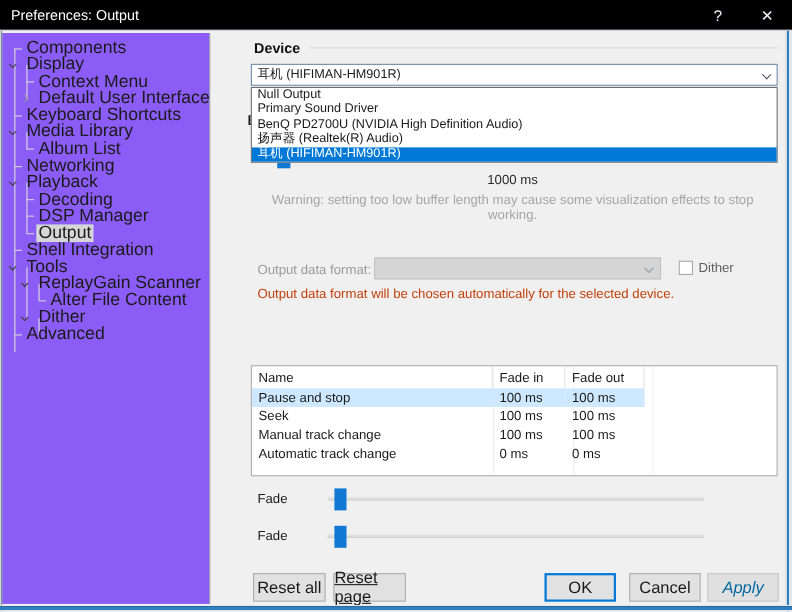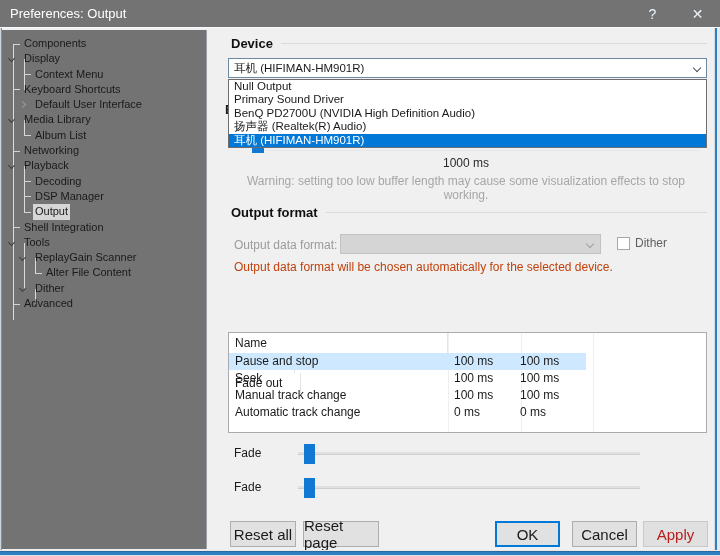--- a/index.html
+++ b/index.html
@@ -1,29 +1,29 @@
 <!DOCTYPE html>
 <html><head>
 <meta charset="utf-8">
 <style>
   html,body{margin:0;padding:0;}
   *{box-sizing:border-box;}
   body{font-family:"Liberation Sans", sans-serif;}
   .win{position:relative;width:720px;height:556px;background:#f0f0f0;overflow:hidden;}
 
   
-  .titlebar{position:absolute;left:0;top:0;width:720px;height:28px;background:#737373;border-bottom:1px solid #f7fbff;display:flex;align-items:center;}
+  .titlebar{position:absolute;left:0;top:0;width:720px;height:28px;background:#000000;border-bottom:1px solid #f7fbff;display:flex;align-items:center;}
   .title{color:#ffffff;font-size:13px;padding-left:10px;flex:1;}
   .tb-btn{width:45px;height:28px;color:#eaf3fb;font-size:14px;display:flex;align-items:center;justify-content:center;}
   .edge-left{position:absolute;left:0;top:28px;bottom:0;width:2px;background:linear-gradient(90deg,#cdd6dc 0 1px,#7d8f9c 1px 2px);}
   .edge-right{position:absolute;right:0;top:28px;bottom:0;width:6px;background:linear-gradient(270deg,#e3e8ec 0 3px,#2e7fc2 3px 5px,#d5dde2 5px 6px);}
   .edge-bottom{position:absolute;left:0;bottom:0;width:720px;height:6px;background:linear-gradient(180deg,#e8e8e8 0 1px,#2b6a9e 1px 2px,#2e7fc2 2px 5px,#dfe4e8 5px 6px);}
 
   
-  .tree{position:absolute;left:2px;top:30px;width:205px;height:519px;background:#737373;border-right:1px solid #9aa0a6;font-size:11px;color:#1a1a1a;}
+  .tree{position:absolute;left:2px;top:30px;width:189px;height:519px;background:#8b5cf6;border-right:1px solid #9aa0a6;font-size:16px;color:#1a1a1a;}
   .tree-rows{position:relative;padding-top:6px;z-index:2;}
   .trow{position:relative;height:15.3px;line-height:15.3px;white-space:nowrap;}
   .trow .lbl{display:inline-block;padding:0 2px;}
   .d0 .lbl{margin-left:20px;}
   .d1 .lbl{margin-left:31px;}
   .d2 .lbl{margin-left:42px;}
   .trow.sel .lbl{background:#d6d6d6;}
   .chev{position:absolute;top:5px;width:5px;height:5px;border-right:1px solid #3f3f3f;border-bottom:1px solid #3f3f3f;}
   .chev.down{transform:rotate(45deg);}
   .chev.right{transform:rotate(-45deg);border-color:#9a9a9a;}
@@ -54,37 +54,37 @@
   .of-label{position:absolute;left:9px;top:210px;color:#9b9b9b;}
   .of-combo{position:absolute;left:115px;top:206px;width:261px;height:20px;background:#d5d5d5;border:1px solid #c2c2c2;}
   .of-combo .chevbox{position:absolute;right:7px;top:6px;width:6px;height:6px;border-right:1px solid #9aa0a6;border-bottom:1px solid #9aa0a6;transform:rotate(45deg);}
   .dither{position:absolute;left:392px;top:208px;display:flex;align-items:center;}
   .cbox{width:13px;height:13px;background:#fff;border:1px solid #a8a8a8;margin-right:5px;}
   .dither .dl{color:#5f5f5f;}
   .of-note{position:absolute;left:9px;top:232px;color:#c2410c;}
 
   
   .ftable{position:absolute;left:3px;top:304px;width:479px;height:101px;background:#fff;border:1px solid #ababab;}
-  .fhead{display:flex;height:20px;line-height:20px;color:#1a1a1a;position:relative;flex-direction:column;}
+  .fhead{display:flex;height:20px;line-height:20px;color:#1a1a1a;position:relative;}
   .fhead .hc{padding-left:6px;border-right:1px solid #e4e4e4;height:100%;}
   .frow{display:flex;height:17px;line-height:17px;position:relative;}
   .frow .rc{padding-left:6px;height:100%;overflow:hidden;white-space:nowrap;}
   .cn{width:219px;} .ci{width:66px;} .co{width:72px;}
   .frow.sel .rc{background:#cde8ff;}
   .vline{position:absolute;top:0;bottom:0;width:1px;background:#efefef;}
 
   
   .fade-label{position:absolute;left:9px;width:60px;}
   .sl-track{position:absolute;left:73px;width:342px;height:3px;background:#e0e0e0;border-bottom:1px solid #cfcfcf;}
   .sl-handle{position:absolute;width:11px;height:20px;background:#1179d4;}
 
   
   .btn{position:absolute;top:493px;height:26px;background:#e1e1e1;border:1px solid #adadad;font-size:15px;color:#1a1a1a;display:flex;align-items:center;justify-content:center;}
   .btn.ok{border:2px solid #0078d7;}
-  .btn.disabled{color:#b91c1c;border-color:#c9c9c9;background:#e0e0e0;}
+  .btn.disabled{color:#0369a1;border-color:#c9c9c9;background:#e0e0e0;font-style:italic;}
 </style>
 </head>
 <body>
 
 <div class="win">
 
   <div class="titlebar">
     <div class="title">Preferences: Output</div>
     <div class="tb-btn">?</div>
     <div class="tb-btn">✕</div>
@@ -97,22 +97,22 @@
     <div class="tline" style="left:22px;top:90px;height:16px;"></div>
     <div class="tline" style="left:22px;top:136px;height:46px;"></div>
     <div class="tline" style="left:22px;top:213px;height:46px;"></div>
     <div class="tline" style="left:33px;top:228px;height:15px;"></div>
     <div class="tline" style="left:33px;top:259px;height:15px;"></div>
 
     <div class="tree-rows">
       <div class="trow d0"><span class="dash x0"></span><span class="lbl">Components</span></div>
       <div class="trow d0"><span class="chev down c0"></span><span class="lbl">Display</span></div>
       <div class="trow d1"><span class="dash x1"></span><span class="lbl">Context Menu</span></div>
+      <div class="trow d1"><span class="chev right c1"></span><span class="lbl">Default User Interface</span></div>
       <div class="trow d0"><span class="dash x0"></span><span class="lbl">Keyboard Shortcuts</span></div>
-      <div class="trow d1"><span class="chev right c1"></span><span class="lbl">Default User Interface</span></div>
       <div class="trow d0"><span class="chev down c0"></span><span class="lbl">Media Library</span></div>
       <div class="trow d1"><span class="dash x1"></span><span class="lbl">Album List</span></div>
       <div class="trow d0"><span class="dash x0"></span><span class="lbl">Networking</span></div>
       <div class="trow d0"><span class="chev down c0"></span><span class="lbl">Playback</span></div>
       <div class="trow d1"><span class="dash x1"></span><span class="lbl">Decoding</span></div>
       <div class="trow d1"><span class="dash x1"></span><span class="lbl">DSP Manager</span></div>
       <div class="trow d1 sel"><span class="dash x1"></span><span class="lbl">Output</span></div>
       <div class="trow d0"><span class="dash x0"></span><span class="lbl">Shell Integration</span></div>
       <div class="trow d0"><span class="chev down c0"></span><span class="lbl">Tools</span></div>
       <div class="trow d1"><span class="chev down c1"></span><span class="lbl">ReplayGain Scanner</span></div>
@@ -142,24 +142,20 @@
       <div class="dopt">Null Output</div>
       <div class="dopt">Primary Sound Driver</div>
       <div class="dopt">BenQ PD2700U (NVIDIA High Definition Audio)</div>
       <div class="dopt">扬声器 (Realtek(R) Audio)</div>
       <div class="dopt hl">耳机 (HIFIMAN-HM901R)</div>
     </div>
 
     <div class="buf-val">1000 ms</div>
     <div class="warn">Warning: setting too low buffer length may cause some visualization effects to stop working.</div>
 
-    <div class="sec-h" style="top:177px;">
-      <span class="t">Output format</span>
-        <span class="rule"></span>
-    </div>
     <div class="of-label">Output data format:</div>
     <div class="of-combo">
       <span class="chevbox"></span>
     </div>
     <div class="dither">
       <span class="cbox"></span>
       <span class="dl">Dither</span>
     </div>
     <div class="of-note">Output data format will be chosen automatically for the selected device.</div>
 
@@ -197,21 +193,21 @@
 
     <div class="fade-label" style="top:418px;">Fade</div>
     <div class="sl-track" style="top:424px;"></div>
     <div class="sl-handle" style="left:79px;top:416px;"></div>
 
     <div class="fade-label" style="top:452px;">Fade</div>
     <div class="sl-track" style="top:458px;"></div>
     <div class="sl-handle" style="left:79px;top:450px;"></div>
 
     <div class="btn" style="left:5px;width:66px;">Reset all</div>
-    <div class="btn" style="left:78px;width:76px;">Reset page</div>
+    <div class="btn" style="left:78px;width:66px;text-decoration:underline;">Reset page</div>
     <div class="btn ok" style="left:270px;width:65px;">OK</div>
     <div class="btn" style="left:347px;width:65px;">Cancel</div>
     <div class="btn disabled" style="left:418px;width:65px;">Apply</div>
   </div>
 
   <div class="edge-left"></div>
   <div class="edge-right"></div>
   <div class="edge-bottom"></div>
 </div>
 

